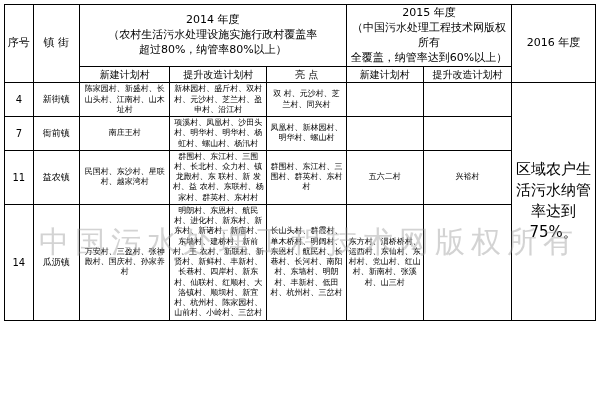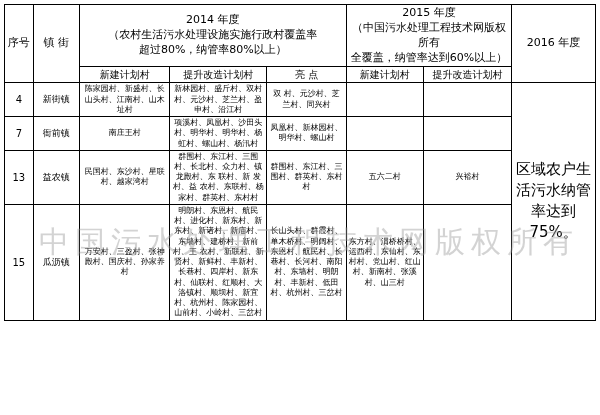--- a/index.html
+++ b/index.html
@@ -112,30 +112,30 @@
     <tr>
       <td class="num">7</td>
       <td class="town">衙前镇</td>
       <td class="cell">南庄王村</td>
       <td class="cell">项溪村、凤凰村、沙田头村、明华村、明华村、杨 虹村、螺山村、杨汛村</td>
       <td class="cell">凤凰村、新林园村、明华村、螺山村</td>
       <td class="cell-c"></td>
       <td class="cell-c"></td>
     </tr>
     <tr>
-      <td class="num">13</td>
+      <td class="num">11</td>
       <td class="town">益农镇</td>
       <td class="cell">民国村、东沙村、星联村、越家湾村</td>
       <td class="cell">群围村、东江村、三围村、长北村、众力村、镇 龙殿村、东 联村、新 发村、益 农村、东联村、杨家村、群英村、东村村</td>
       <td class="cell">群围村、东江村、三围村、群英村、东村村</td>
       <td class="cell-c">五六二村</td>
       <td class="cell-c">兴裕村</td>
     </tr>
     <tr>
-      <td class="num">15</td>
+      <td class="num">14</td>
       <td class="town">瓜沥镇</td>
       <td class="cell">万安村、三盈村、张神殿村、国庆村、孙家养村</td>
       <td class="cell">明朗村、东恩村、航民村、进化村、新东村、新东村、新诸村、新庙村、东墙村、建桥村、新前村、王 衣村、新联村、新贤村、新鲜村、丰新村、长巷村、四岸村、新东村、仙联村、红顺村、大洛镇村、顺坝村、新宜村、杭州村、陈家园村、山前村、小岭村、三岔村</td>
       <td class="cell">长山头村、群霞村、单木桥村、明阔村、东恩村、航民村、长巷村、长河村、南阳村、东墙村、明朗村、丰新村、低田村、杭州村、三岔村</td>
       <td class="cell">东方村、渭桥桥村、运西村、东仙村、东村村、党山村、红山村、新南村、张溪村、山三村</td>
       <td class="cell-c"></td>
     </tr>
   </tbody>
 </table>
 

